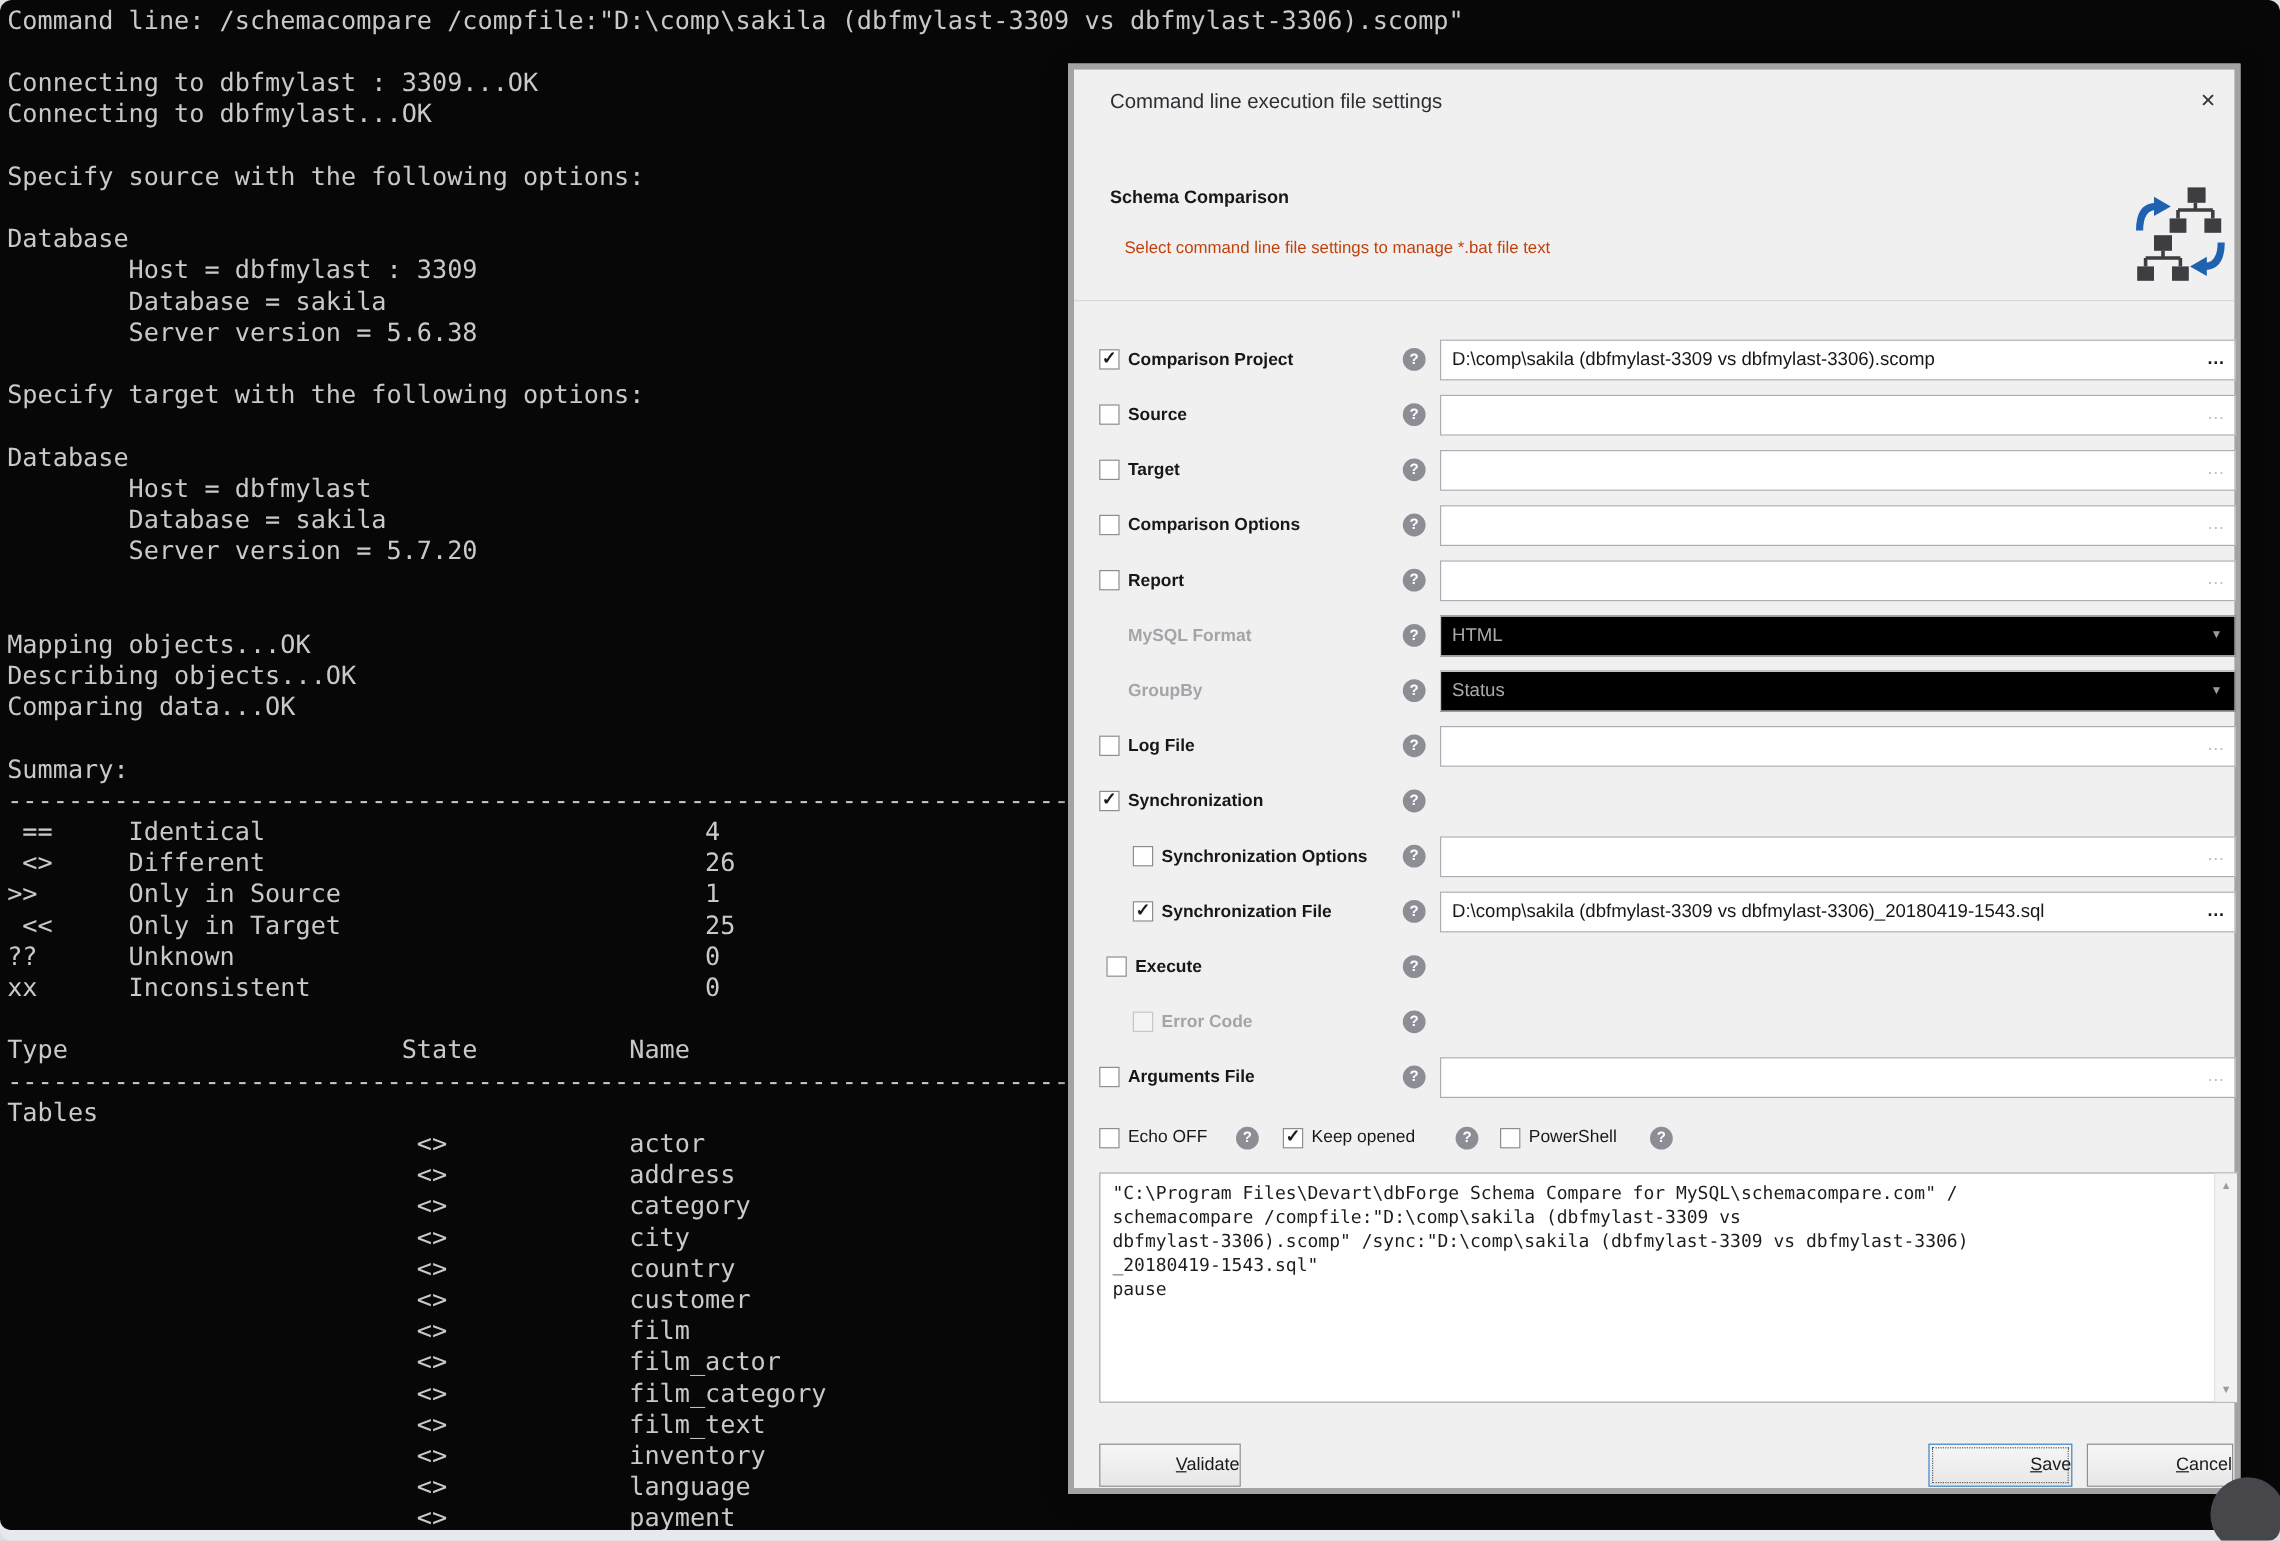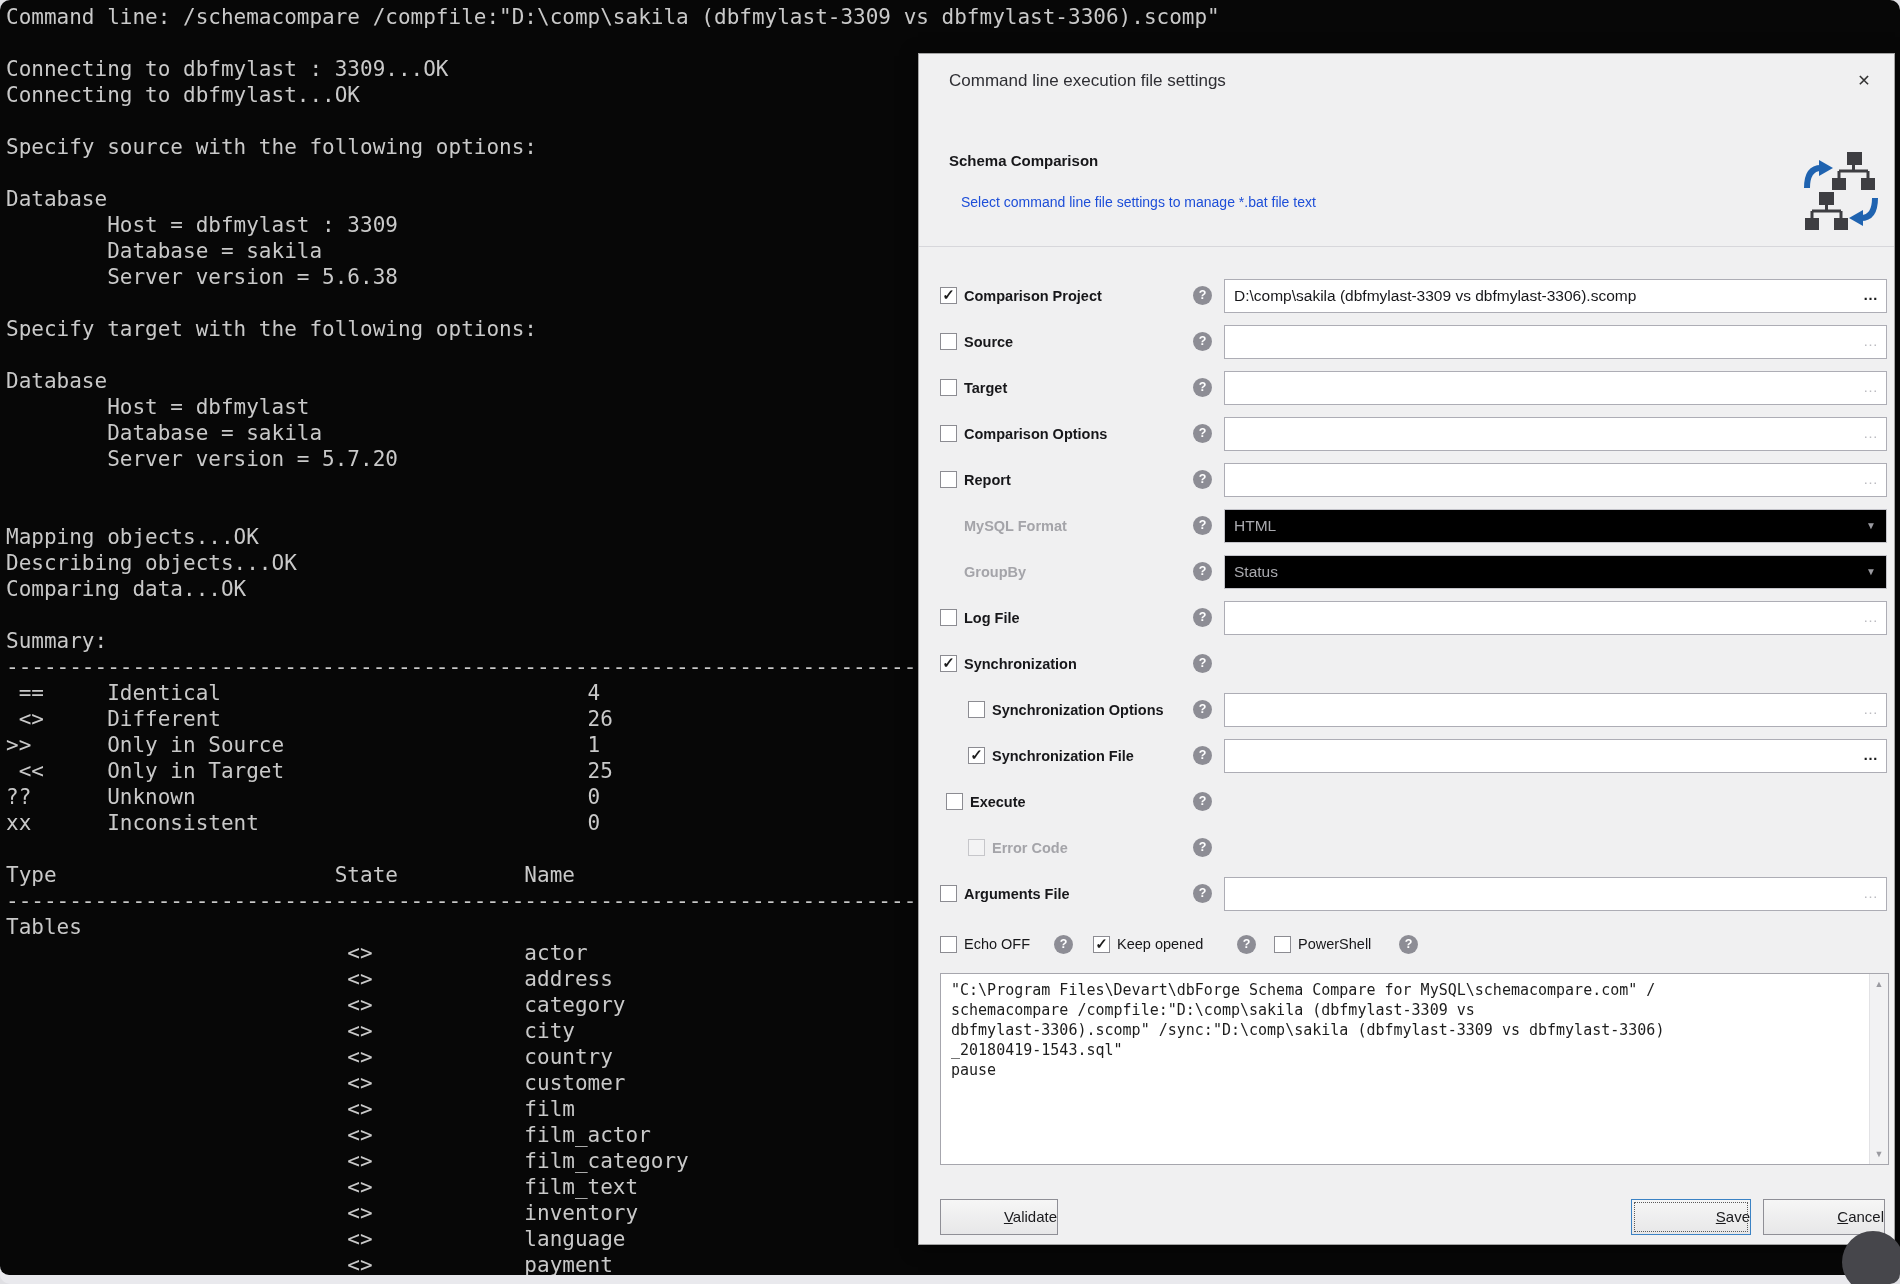--- a/index.html
+++ b/index.html
@@ -6,27 +6,27 @@
   #frame{position:relative;width:1900px;height:1284px;background:#e9e9ed;overflow:hidden;
          border-radius:10px;font-family:"Liberation Sans",sans-serif;}
   
   #console{position:absolute;left:0;top:0;width:1900px;height:1275px;background:#070707;
            border-radius:0 0 9px 9px;overflow:hidden;}
   #console pre{margin:0;padding:4px 0 0 6px;font-family:"DejaVu Sans Mono",monospace;
                font-size:21px;line-height:26px;color:#c9c9c9;white-space:pre;}
   #console-dashes{position:absolute;left:925px;top:1253px;width:960px;height:5px;opacity:.75;
 ceholder      background:repeating-linear-gradient(90deg,#454545 0 14px,transparent 14px 27px);}
   
-  #dialog{position:absolute;left:918px;top:53px;width:977px;height:1192px;background:#f0f0f1;
-          border:1px solid #a3a3a3;box-shadow:0 3px 16px rgba(0,0,0,.55);box-sizing:border-box;}
+  #dialog{position:absolute;left:890px;top:53px;width:977px;height:1192px;background:#f0f0f1;
+          border:5px solid #a3a3a3;box-shadow:0 3px 16px rgba(0,0,0,.55);box-sizing:border-box;}
   .dlg-title{position:absolute;left:30px;top:17px;font-size:17px;color:#2e2e33;}
   .dlg-close{position:absolute;left:930px;top:12px;width:30px;height:30px;text-align:center;
              line-height:30px;font-size:16px;color:#333;cursor:pointer;}
   .sec-title{position:absolute;left:30px;top:98px;font-size:15px;font-weight:bold;color:#17171a;}
-  .sec-desc{position:absolute;left:42px;top:140px;font-size:14px;color:#1d4ed8;}
+  .sec-desc{position:absolute;left:42px;top:140px;font-size:14px;color:#c2410c;}
   .sec-icon{position:absolute;left:884px;top:98px;}
   .dlg-sep{position:absolute;left:0;top:192px;width:100%;height:1px;background:#d7d7db;}
   
   .row{position:absolute;left:0;width:100%;height:34px;}
   .cb{position:absolute;left:21px;top:8px;width:17px;height:17px;background:#fff;
       border:1px solid #8c8c92;box-sizing:border-box;text-align:center;}
   .cb .mark{display:block;margin-top:-3px;font-size:15px;font-weight:bold;color:#1c1c1c;line-height:20px;}
   .cb.dis{border-color:#c6c6ca;background:#f3f3f4;}
   .ind .cb{left:49px;}
   .lbl{position:absolute;left:45px;top:0;line-height:34px;font-size:14.5px;color:#17171a;white-space:nowrap;font-weight:bold;}
@@ -259,20 +259,21 @@
       </div>
     </div>
 
     <div class="row ind" style="top:685px">
       <span class="cb">
           <span class="mark">✓</span>
         </span>
       <span class="lbl">Synchronization File</span>
       <span class="help">?</span>
       <div class="input">
+        <span class="val">D:\comp\sakila (dbfmylast-3309 vs dbfmylast-3306)_20180419-1543.sql</span>
         <span class="browse">…</span>
       </div>
     </div>
 
     <div class="row ind" style="top:731px">
       <span class="cb" style="left:27px"></span>
       <span class="lbl" style="left:51px">Execute</span>
       <span class="help">?</span>
     </div>
 

